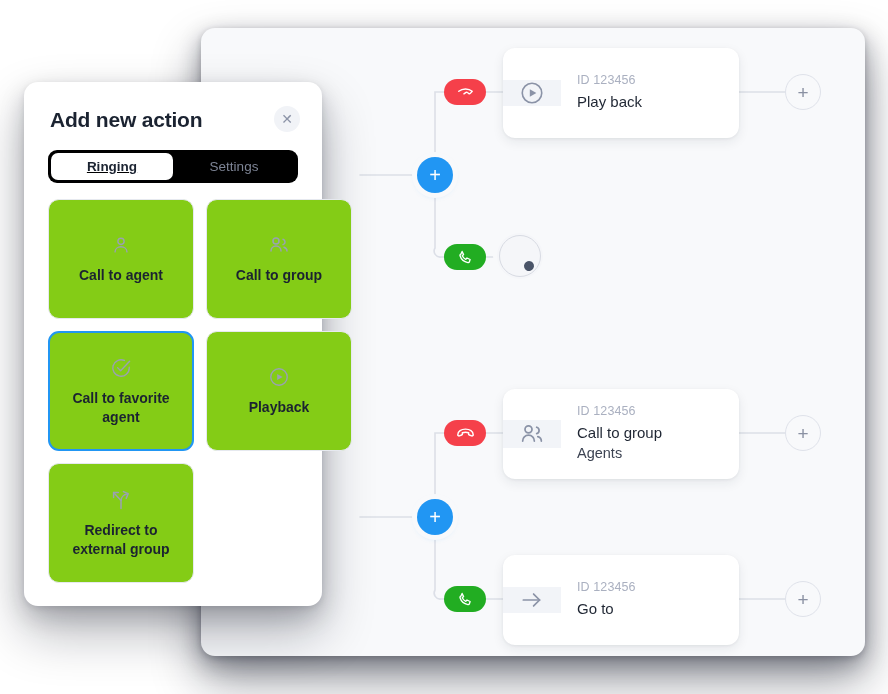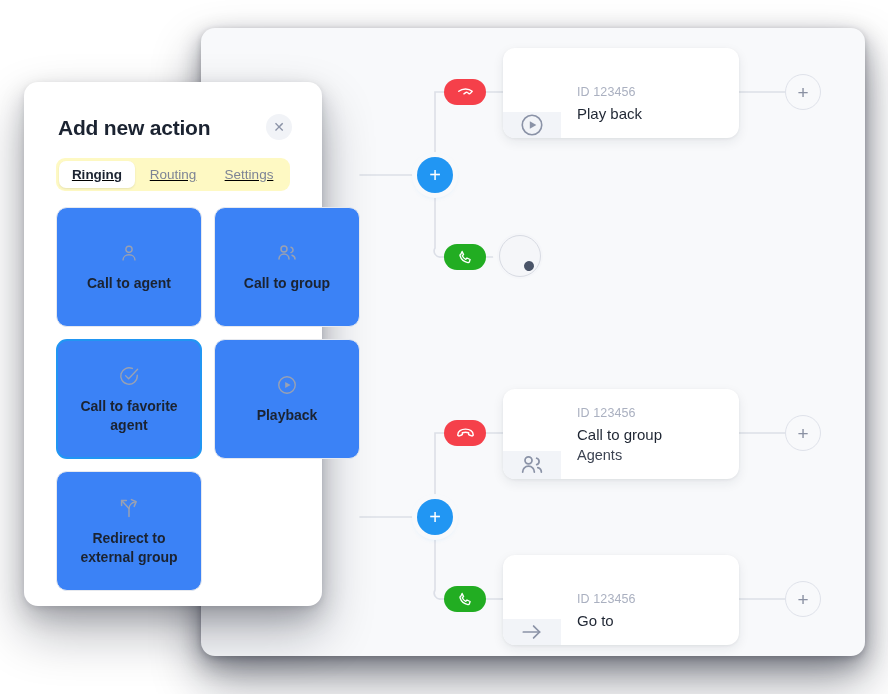--- a/index.html
+++ b/index.html
@@ -40,21 +40,21 @@
     position: absolute;
     left: 0; top: 0;
     width: 888px; height: 694px;
     pointer-events: none;
   }
 
   
   .flow-card {
     position: absolute;
     display: flex;
-    align-items: flex-end;
+    align-items: center;
     width: 236px;
     min-height: 90px;
     background: #ffffff;
     border-radius: 12px;
     box-shadow: 0 4px 12px rgba(24,32,54,0.08),
                 0 1px 3px rgba(24,32,54,0.06);
     overflow: hidden;
   }
   .flow-card .card-icon {
     width: 58px;
@@ -172,21 +172,21 @@
     position: absolute;
     left: 24px;
     top: 82px;
     width: 298px;
     height: 524px;
     background: #ffffff;
     border-radius: 14px;
     box-shadow: 0 26px 52px rgba(10,14,30,0.30),
                 0 10px 24px rgba(10,14,30,0.18),
                 0 2px 6px rgba(10,14,30,0.10);
-    padding: 12px;
+    padding: 4px;
   }
 
   #modal-header {
     position: relative;
     padding: 22px 22px 0 22px;
   }
   #modal-title {
     font-size: 21px;
     font-weight: 700;
     color: #1b2331;
@@ -205,21 +205,21 @@
     font-size: 14px;
     line-height: 1;
     cursor: pointer;
     padding: 0;
   }
 
   
   #tabs {
     display: flex;
     margin: 18px 20px 0 20px;
-    background: #fef9c3;
+    background: #000000;
     border-radius: 9px;
     padding: 3px;
     height: 33px;
     text-decoration: underline;
   }
   .tab {
     flex: 1 1 0;
     display: flex; align-items: center; justify-content: center;
     font-size: 13.5px;
     color: #7d8495;
@@ -239,21 +239,21 @@
     display: grid;
     grid-template-columns: 146px 146px;
     gap: 12px;
     margin: 16px 20px 0 20px;
   }
   .action-card {
     position: relative;
     height: 120px;
     border: 1.4px solid #e6e9ef;
     border-radius: 11px;
-    background: #3b82f6;
+    background: #84cc16;
     display: flex;
     flex-direction: column;
     align-items: center;
     justify-content: center;
     cursor: pointer;
     padding: 6px 10px;
   }
   .action-card.selected {
     border: 2px solid #2196f3;
   }
@@ -392,21 +392,20 @@
 
   <div id="modal">
 
     <div id="modal-header">
       <div id="modal-title">Add new action</div>
       <button id="close-button">✕</button>
     </div>
 
     <div id="tabs">
       <div class="tab active">Ringing</div>
-      <div class="tab">Routing</div>
       <div class="tab">Settings</div>
     </div>
 
     <div id="action-grid">
 
       <div class="action-card">
         <div class="act-icon">
           <svg width="22" height="22" viewBox="0 0 24 24" fill="none" stroke="currentColor" stroke-width="1.5" stroke-linecap="round">
             <circle cx="12" cy="8" r="3.4"></circle>
             <path d="M5.5 19.5c0-3.3 2.9-5.6 6.5-5.6s6.5 2.3 6.5 5.6"></path>

